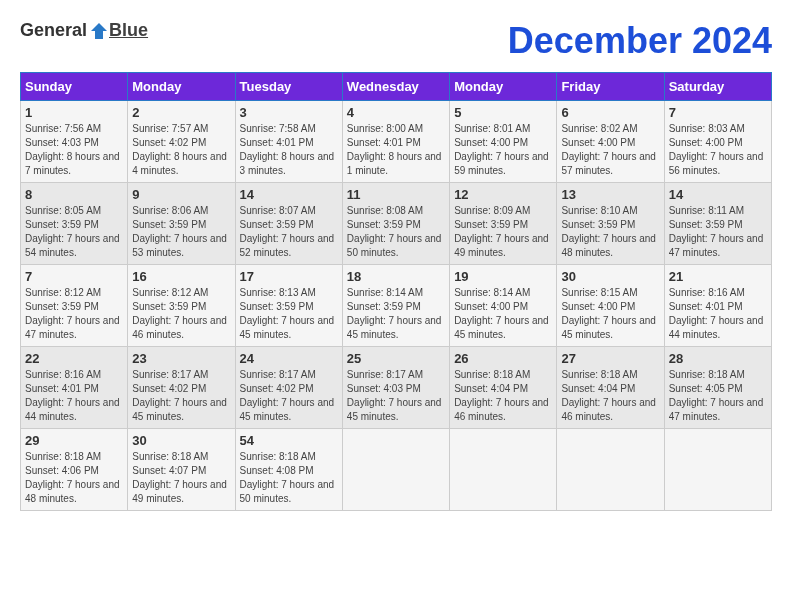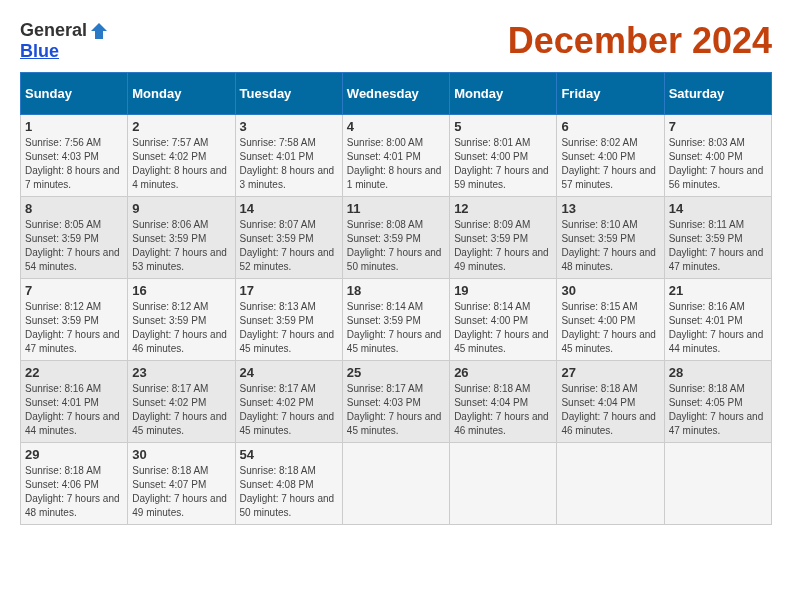--- a/index.html
+++ b/index.html
@@ -11,65 +11,65 @@
       padding: 20px;
     }
     .header {
       display: flex;
       justify-content: space-between;
       align-items: flex-start;
       margin-bottom: 10px;
     }
     .logo {
       display: flex;
-      flex-direction: column;
-      align-items: flex-start;
+      flex-direction: row;
+      align-items: flex-end;
     }
     .logo-text {
       display: flex;
       align-items: center;
       gap: 0;
     }
     .logo-general {
       font-size: 18px;
       font-weight: bold;
       color: #333;
     }
     .logo-blue {
       font-size: 18px;
       font-weight: bold;
-      color: #1d4ed8;
+      color: #404040;
       text-decoration: underline;
     }
     .logo-icon {
       width: 20px;
       height: 20px;
       margin-left: 2px;
     }
     .title-section {
       text-align: right;
     }
     .calendar-title {
       font-size: 36px;
       font-weight: bold;
-      color: #c2410c;
+      color: #1d4ed8;
     }
     .calendar-subtitle {
       font-size: 16px;
       color: #555;
     }
     table {
       width: 100%;
       border-collapse: collapse;
       font-size: 11px;
     }
     thead tr th {
-      background-color: #0369a1;
+      background-color: #6d28d9;
       color: white;
-      padding: 13px 4px;
+      padding: 6px 4px;
       text-align: left;
       font-size: 13px;
       font-weight: bold;
       border: 1px solid #2979c7;
     }
     tbody tr td {
       border: 1px solid #ccc;
       vertical-align: top;
       padding: 4px;
       min-height: 70px;

